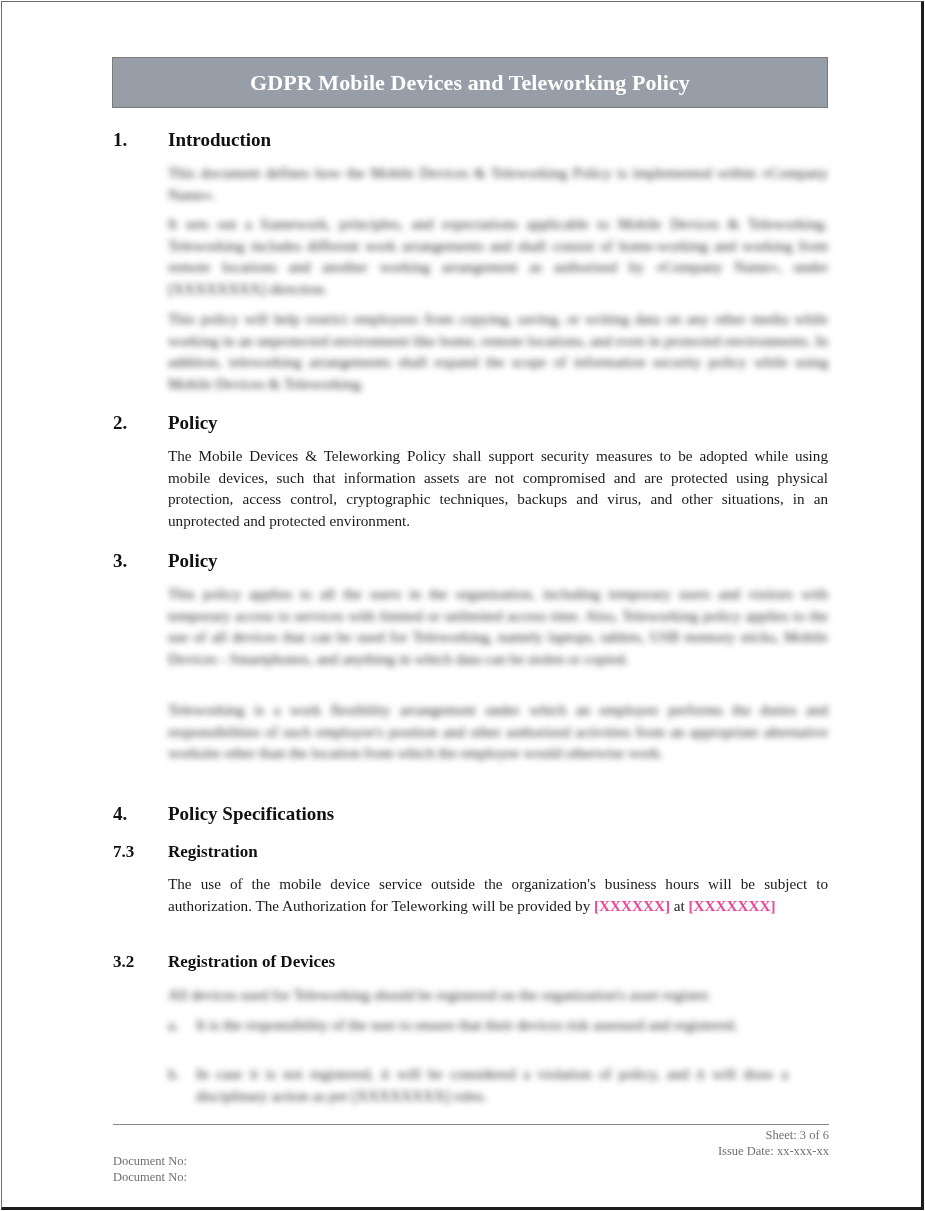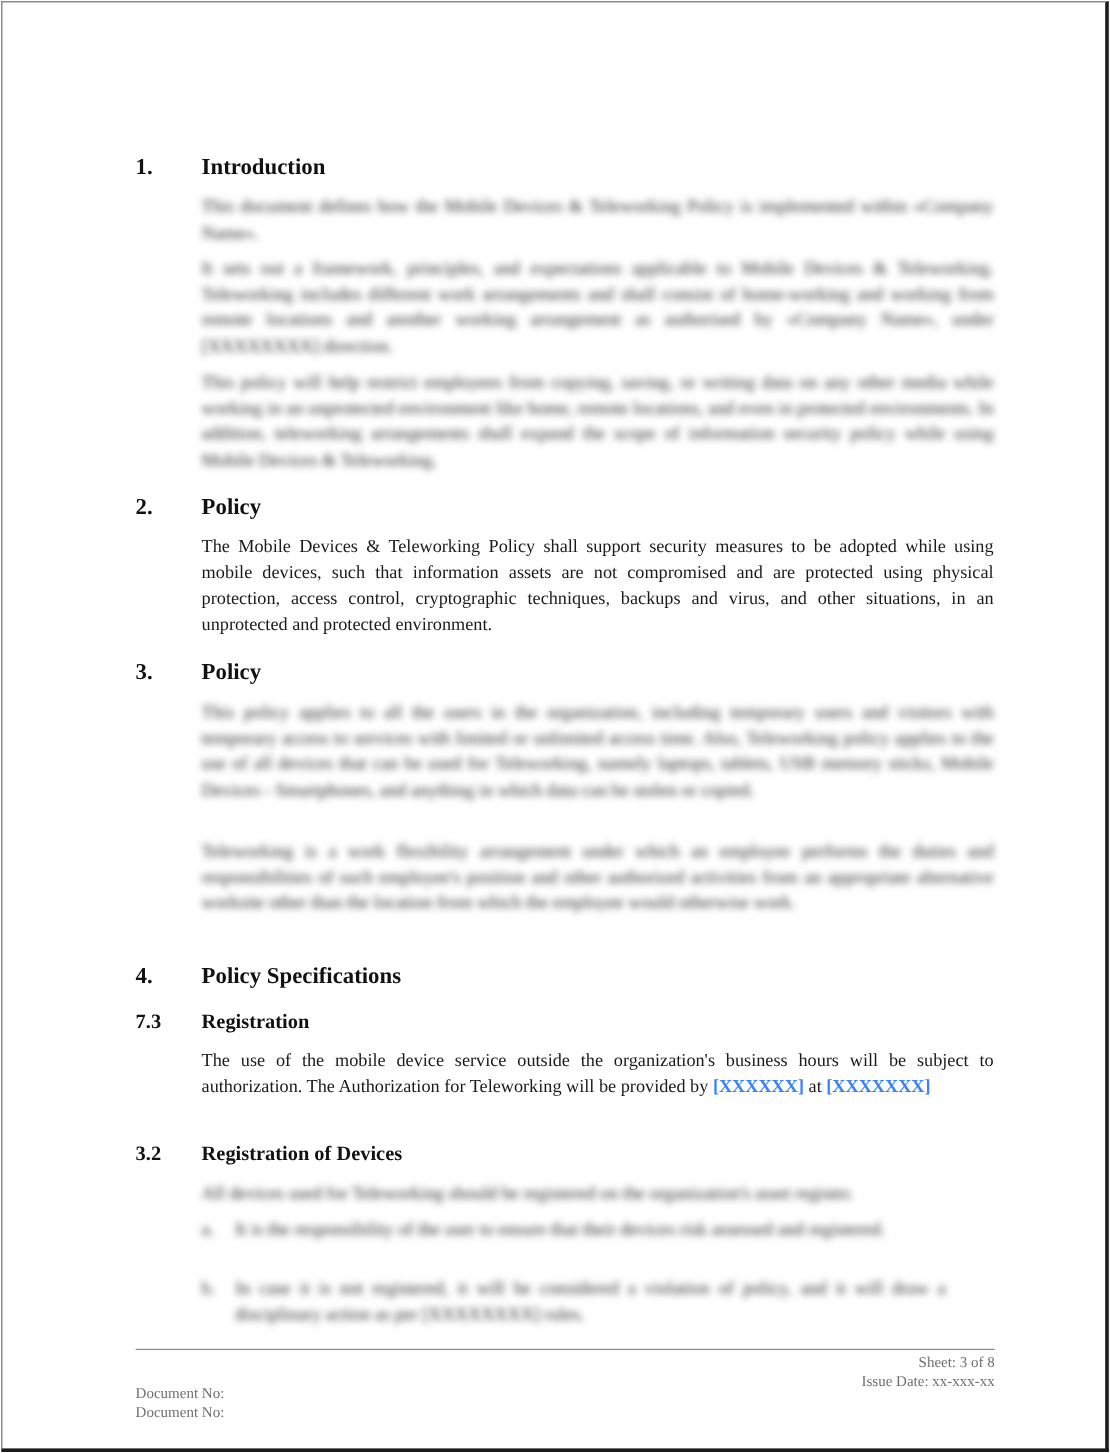--- a/index.html
+++ b/index.html
@@ -24,27 +24,30 @@
   .para {
     position: absolute; left: 166px; width: 660px; font-size: 15.2px; line-height: 21.5px;
     color: #1a1a1a; text-align: justify;
   }
   .blur { filter: blur(3.2px); color: #2b2b2b; }
   .list-item { position: absolute; left: 166px; width: 620px; font-size: 15.2px; line-height: 21.5px; color: #2b2b2b; filter: blur(3.2px); text-align: justify; }
   .list-item .marker { position: absolute; left: 0; }
   .list-item .body { position: absolute; left: 28px; width: 592px; }
   .footer-line { position: absolute; left: 111px; top: 1122px; width: 716px; height: 1px; background: #8a8a8a; }
   .footer { position: absolute; font-size: 12.5px; color: #707070; line-height: 16px; }
-  b { font-weight: bold; color: #3b82f6; }
+  b { font-weight: bold; color: #ec4899; }
 </style>
 </head>
 <body>
 
 <div class="page">
 
+  <div class="banner">
+    <span>GDPR Mobile Devices and Teleworking Policy</span>
+  </div>
 
   <div class="h1" style="top:127px;">
     <span class="num">1.</span>
     <span class="txt">Introduction</span>
   </div>
   <div class="para blur" style="top:160px;">This document defines how the Mobile Devices &amp; Teleworking Policy is implemented within «Company Name».</div>
   <div class="para blur" style="top:211px;">It sets out a framework, principles, and expectations applicable to Mobile Devices &amp; Teleworking. Teleworking includes different work arrangements and shall consist of home-working and working from remote locations and another working arrangement as authorised by «Company Name», under [XXXXXXXX] direction.</div>
   <div class="para blur" style="top:306px;">This policy will help restrict employees from copying, saving, or writing data on any other media while working in an unprotected environment like home, remote locations, and even in protected environments. In addition, teleworking arrangements shall expand the scope of information security policy while using Mobile Devices &amp; Teleworking.</div>
 
   <div class="h1" style="top:410px;">
@@ -87,17 +90,17 @@
     <span class="marker">b.</span>
     <span class="body">In case it is not registered, it will be considered a violation of policy, and it will draw a disciplinary action as per [XXXXXXXX] rules.</span>
   </div>
 
   <div class="footer-line"></div>
   <div class="footer" style="left:111px; top:1151px;">
     <div>Document No:</div>
     <div>Document No:</div>
   </div>
   <div class="footer" style="right:92px; top:1125px; text-align:right;">
-    <div>Sheet: 3 of 8</div>
+    <div>Sheet: 3 of 6</div>
     <div>Issue Date: xx-xxx-xx</div>
   </div>
 
 </div>
 
 </body></html>

